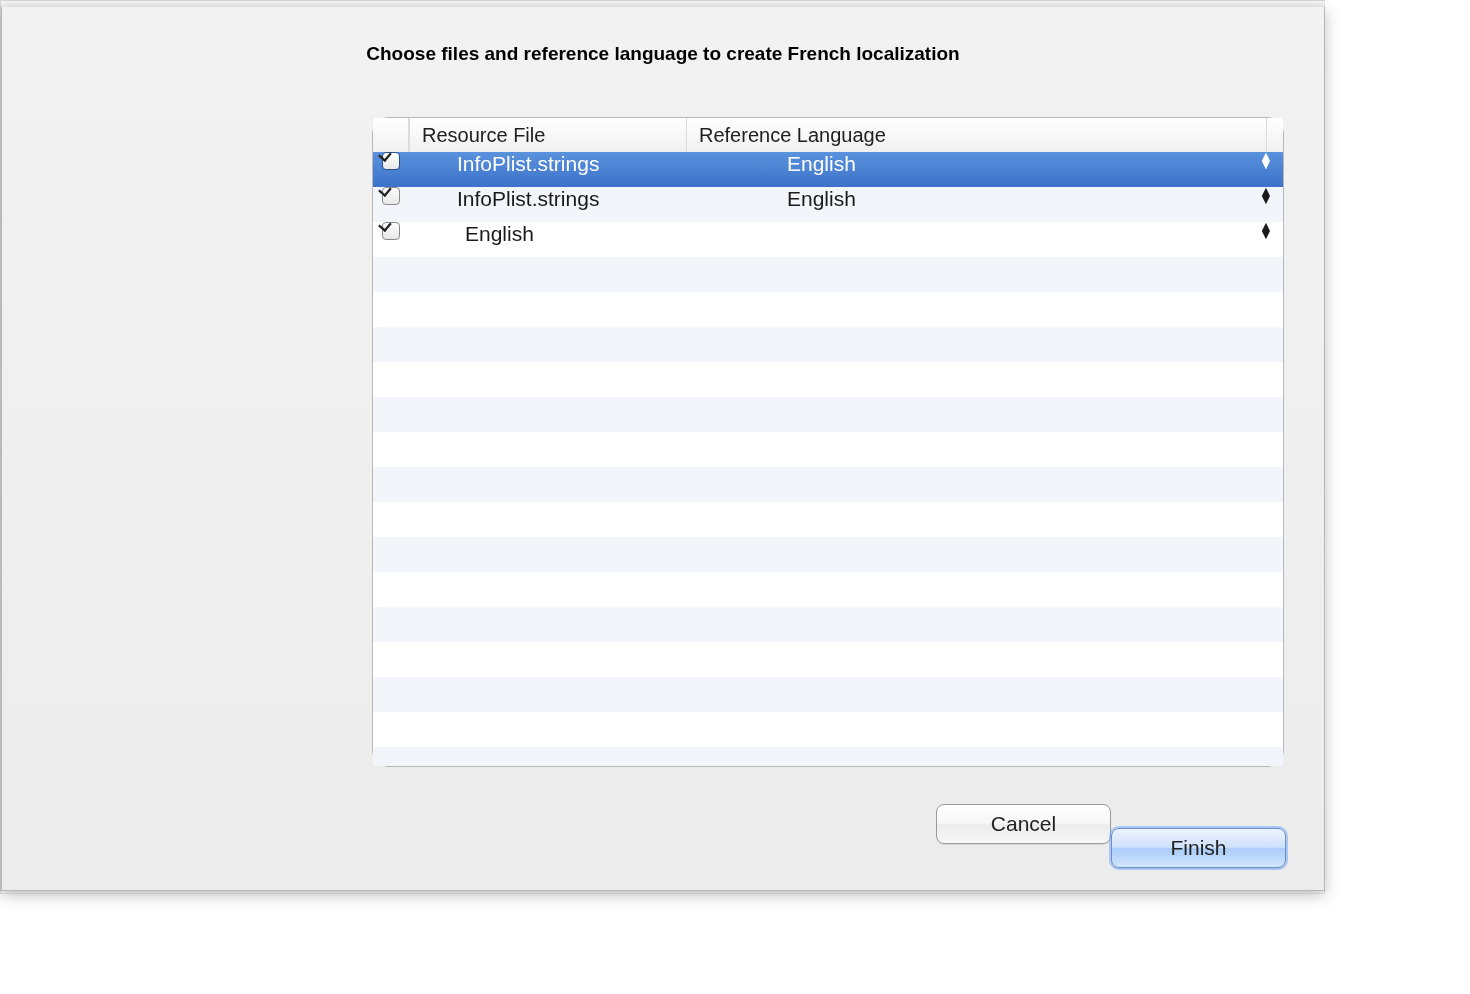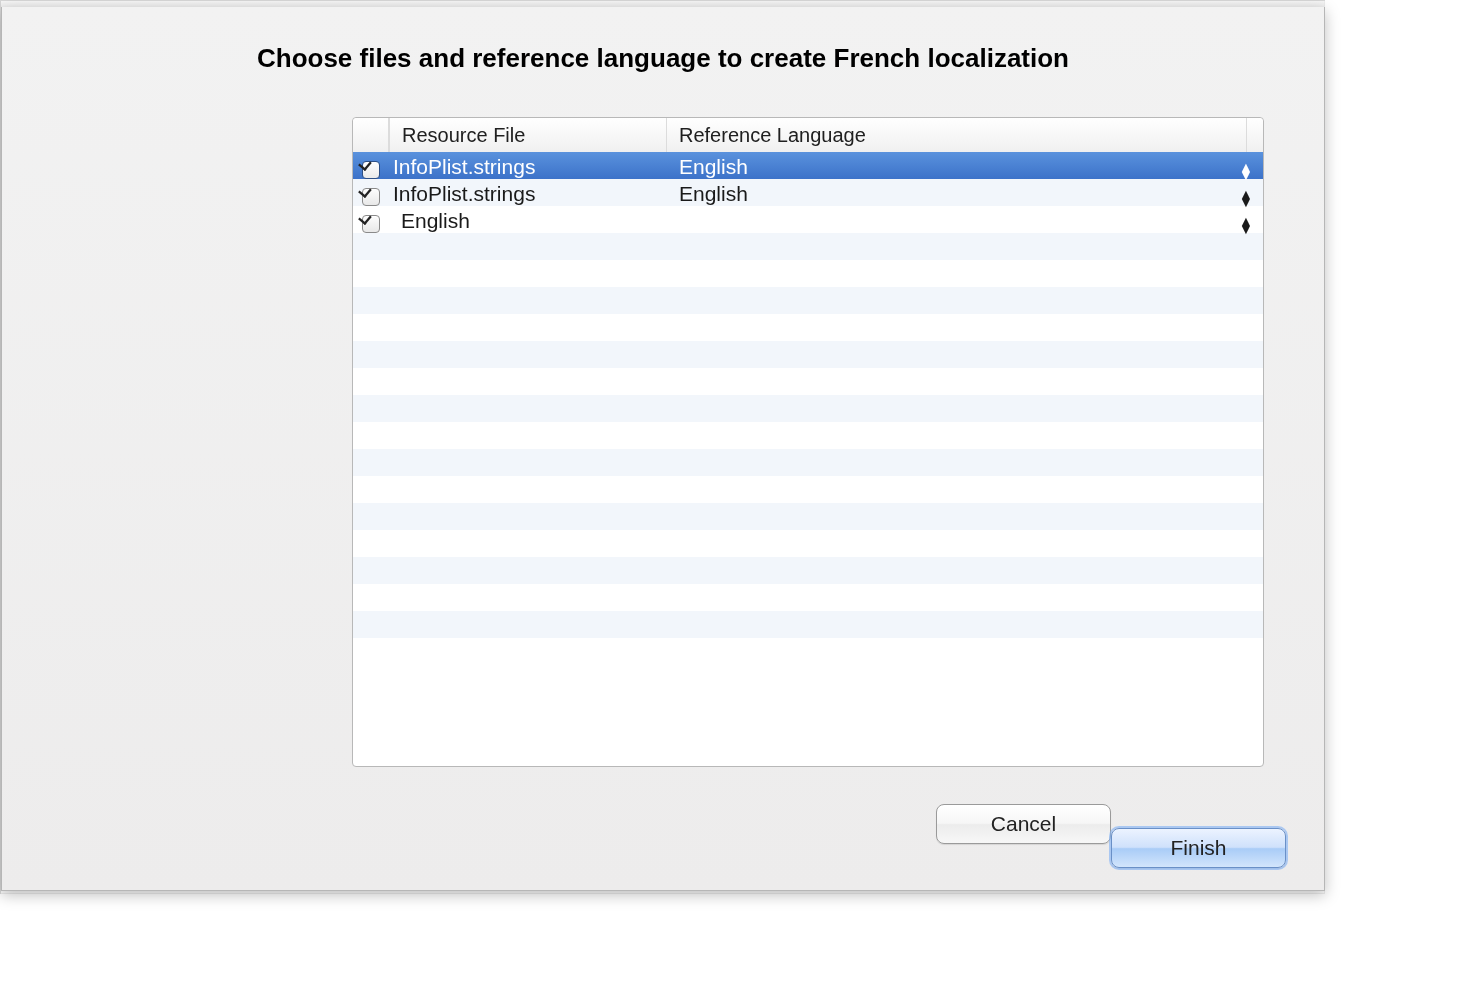--- a/index.html
+++ b/index.html
@@ -65,35 +65,35 @@
     border-top: none;
     box-shadow: 0 4px 14px rgba(0,0,0,0.25);
   }
 
   .sheet-title {
     position: absolute;
     top: 36px;
     left: 0;
     width: 100%;
     text-align: center;
-    font-size: 26px;
+    font-size: 19px;
     font-weight: bold;
     color: #000;
   }
 
   .table-panel {
     position: absolute;
-    left: 350px;
+    left: 370px;
     top: 110px;
     width: 912px;
     height: 650px;
     background: #ffffff;
     border: 1px solid #b8b8b8;
     box-sizing: border-box;
-    border-radius: 4px;
+    border-radius: 16px;
   }
 
   .table-header {
     display: flex;
     height: 34px;
     background: linear-gradient(to bottom, #ffffff, #f0f0f0);
     border-bottom: 1px solid #c5c5c5;
     font-size: 20px;
     color: #202020;
     border-top-left-radius: 4px;
@@ -112,24 +112,25 @@
 
   .table-body {
     position: absolute;
     top: 34px;
     left: 0; right: 0; bottom: 0;
     overflow: hidden;
   }
 
   .row {
     display: flex;
-    height: 27px;
-    align-items: flex-end;
+    height: 35px;
+    align-items: flex-start;
     font-size: 21px;
     color: #1a1a1a;
+    gap: 44px;
   }
   .row.stripe-a { background: #ffffff; }
   .row.stripe-b { background: #f2f6fb; }
   .row.selected {
     background: linear-gradient(to bottom, #5a92dd, #3c72c9);
     color: #ffffff;
   }
 
   .cell-check {
     width: 36px;

